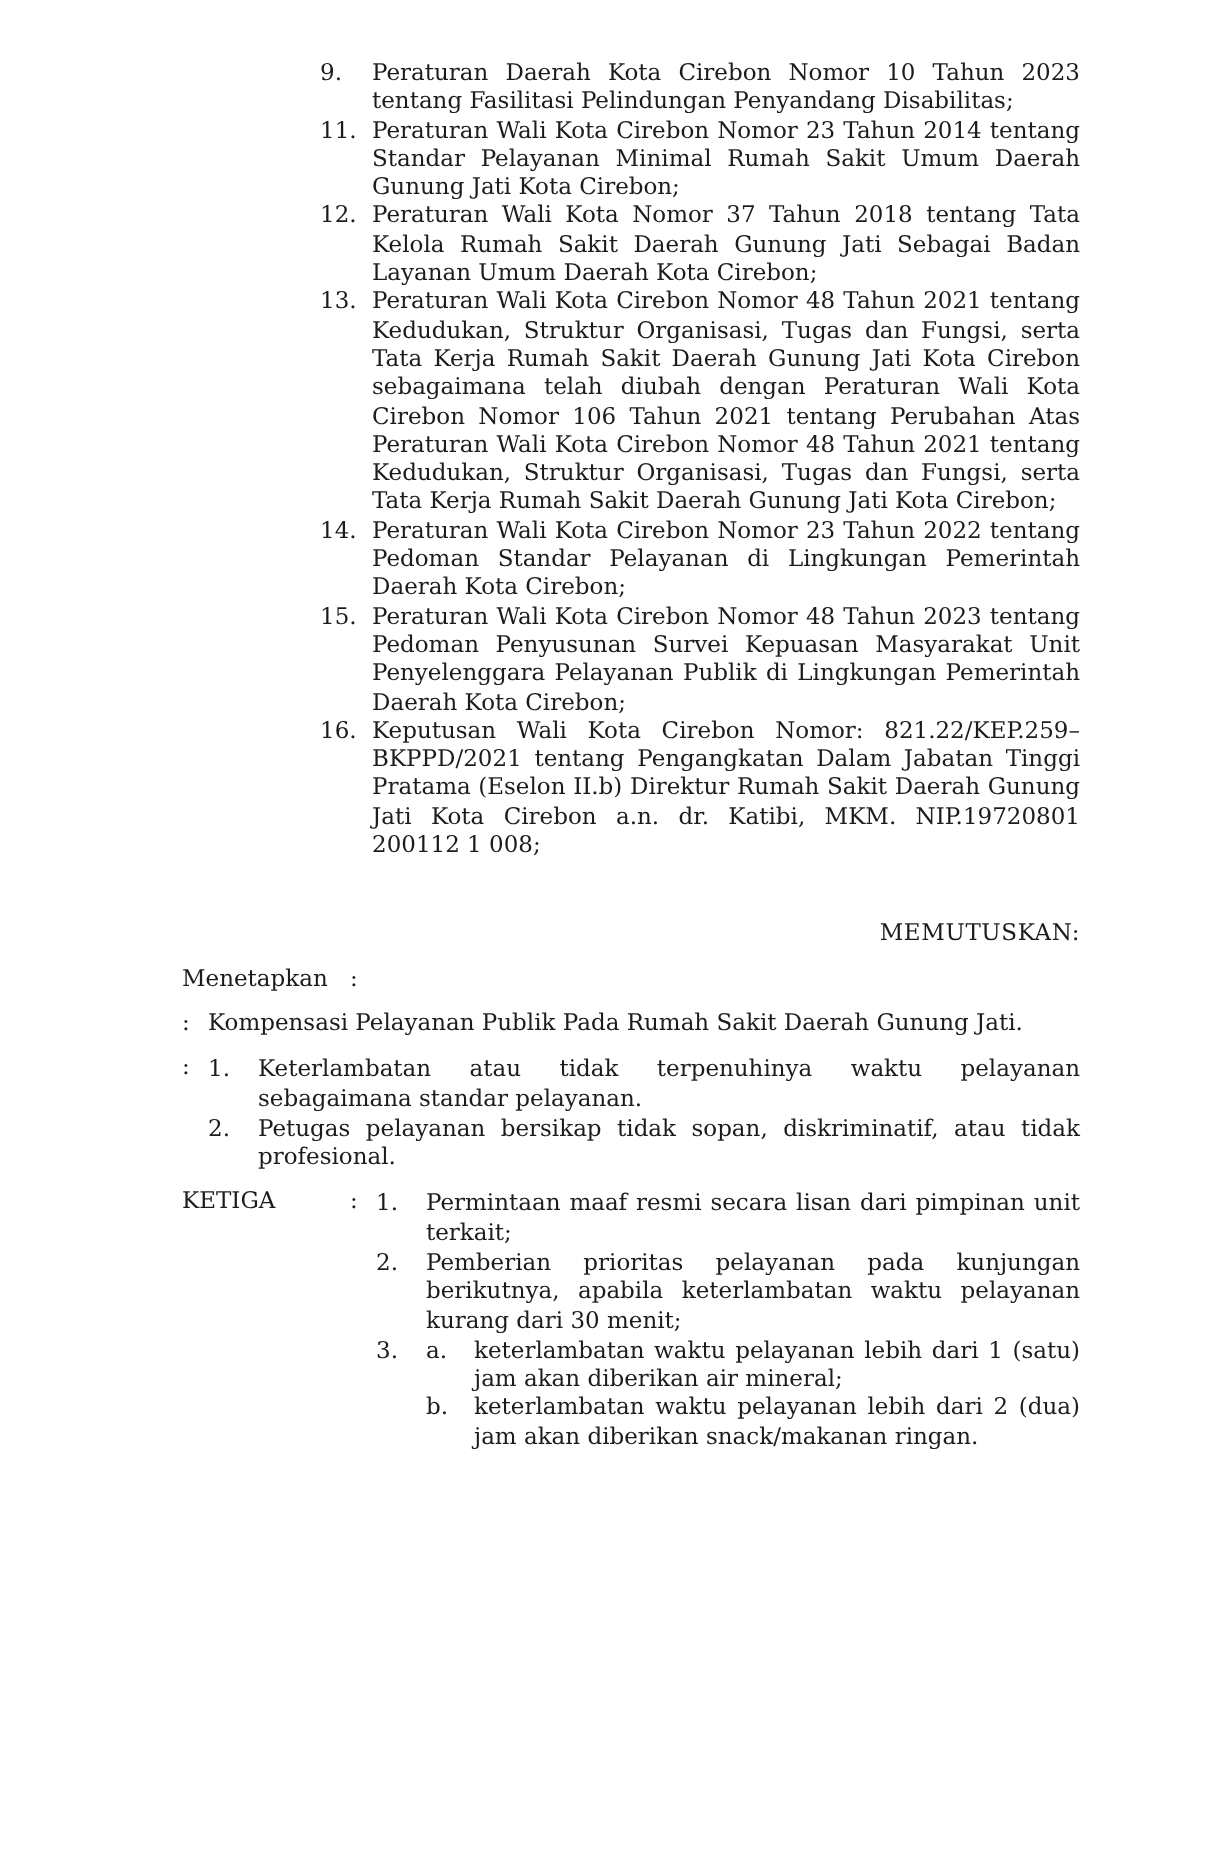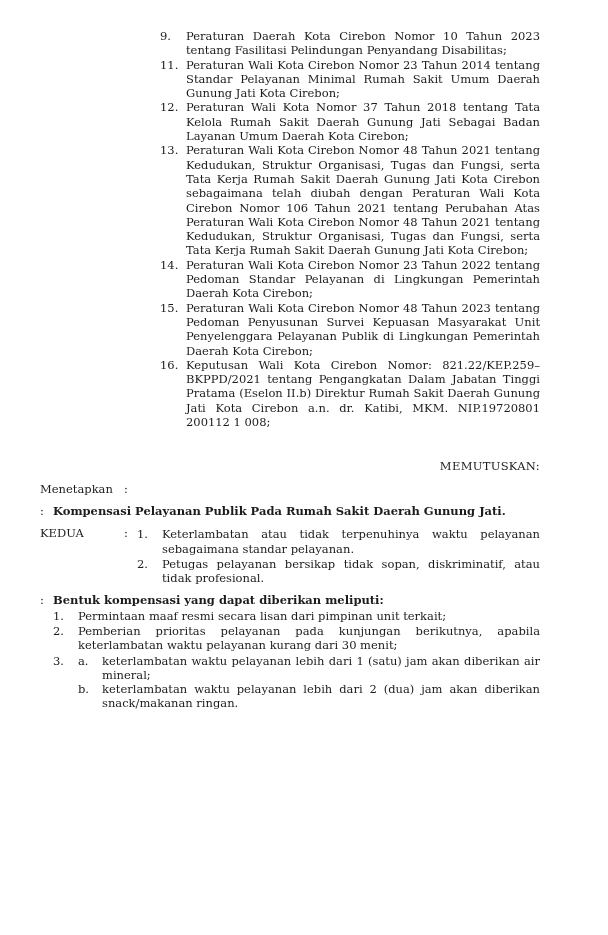--- a/index.html
+++ b/index.html
@@ -30,26 +30,26 @@
   .reg-item .itext em { font-style: italic; }
 
   
   .heading {
     margin: 30px 68px 0 108px;
     text-align: right;
     letter-spacing: 0.3px;
   }
 
   
-  .clauses { margin: 8px 68px 0 40px; }
+  .clauses { margin: 8px 68px 0 91px; }
   .clause-row { display: flex; margin-top: 8px; }
   .clause-row .clabel { flex: 0 0 84px; }
   .clause-row .colon  { flex: 0 0 13px; }
   .clause-row .ccontent { flex: 1; text-align: justify; }
-  .ccontent p { margin: 0; font-weight: bold; }
+  .ccontent p { margin: 0; }
 
   .sub-item { display: flex; margin-top: 1px; }
   .sub-item .snum { flex: 0 0 25px; }
   .sub-item .stext { flex: 1; text-align: justify; }
 
   .sub-sub-item { display: flex; }
   .sub-sub-item .ssnum { flex: 0 0 24px; }
   .sub-sub-item .sstext { flex: 1; text-align: justify; }
 </style>
 </head>
@@ -99,38 +99,37 @@
     </div>
 
     <div class="clause-row">
       <span class="colon">:</span>
       <div class="ccontent">
         <p>Kompensasi Pelayanan Publik Pada Rumah Sakit Daerah Gunung Jati.</p>
       </div>
     </div>
 
     <div class="clause-row">
-      <span class="clabel">KEDUA</span>
       <span class="colon">:</span>
       <div class="ccontent">
         <div class="sub-item">
           <span class="snum">1.</span>
           <span class="stext">Keterlambatan atau tidak terpenuhinya waktu pelayanan sebagaimana standar pelayanan.</span>
         </div>
         <div class="sub-item">
           <span class="snum">2.</span>
           <span class="stext">Petugas pelayanan bersikap tidak sopan, diskriminatif, atau tidak profesional.</span>
         </div>
       </div>
     </div>
 
     <div class="clause-row">
+      <span class="clabel">KETIGA</span>
       <span class="colon">:</span>
       <div class="ccontent">
-        <p>Bentuk kompensasi yang dapat diberikan meliputi:</p>
         <div class="sub-item">
           <span class="snum">1.</span>
           <span class="stext">Permintaan maaf resmi secara lisan dari pimpinan unit terkait;</span>
         </div>
         <div class="sub-item">
           <span class="snum">2.</span>
           <span class="stext">Pemberian prioritas pelayanan pada kunjungan berikutnya, apabila keterlambatan waktu pelayanan kurang dari 30 menit;</span>
         </div>
         <div class="sub-item">
           <span class="snum">3.</span>

